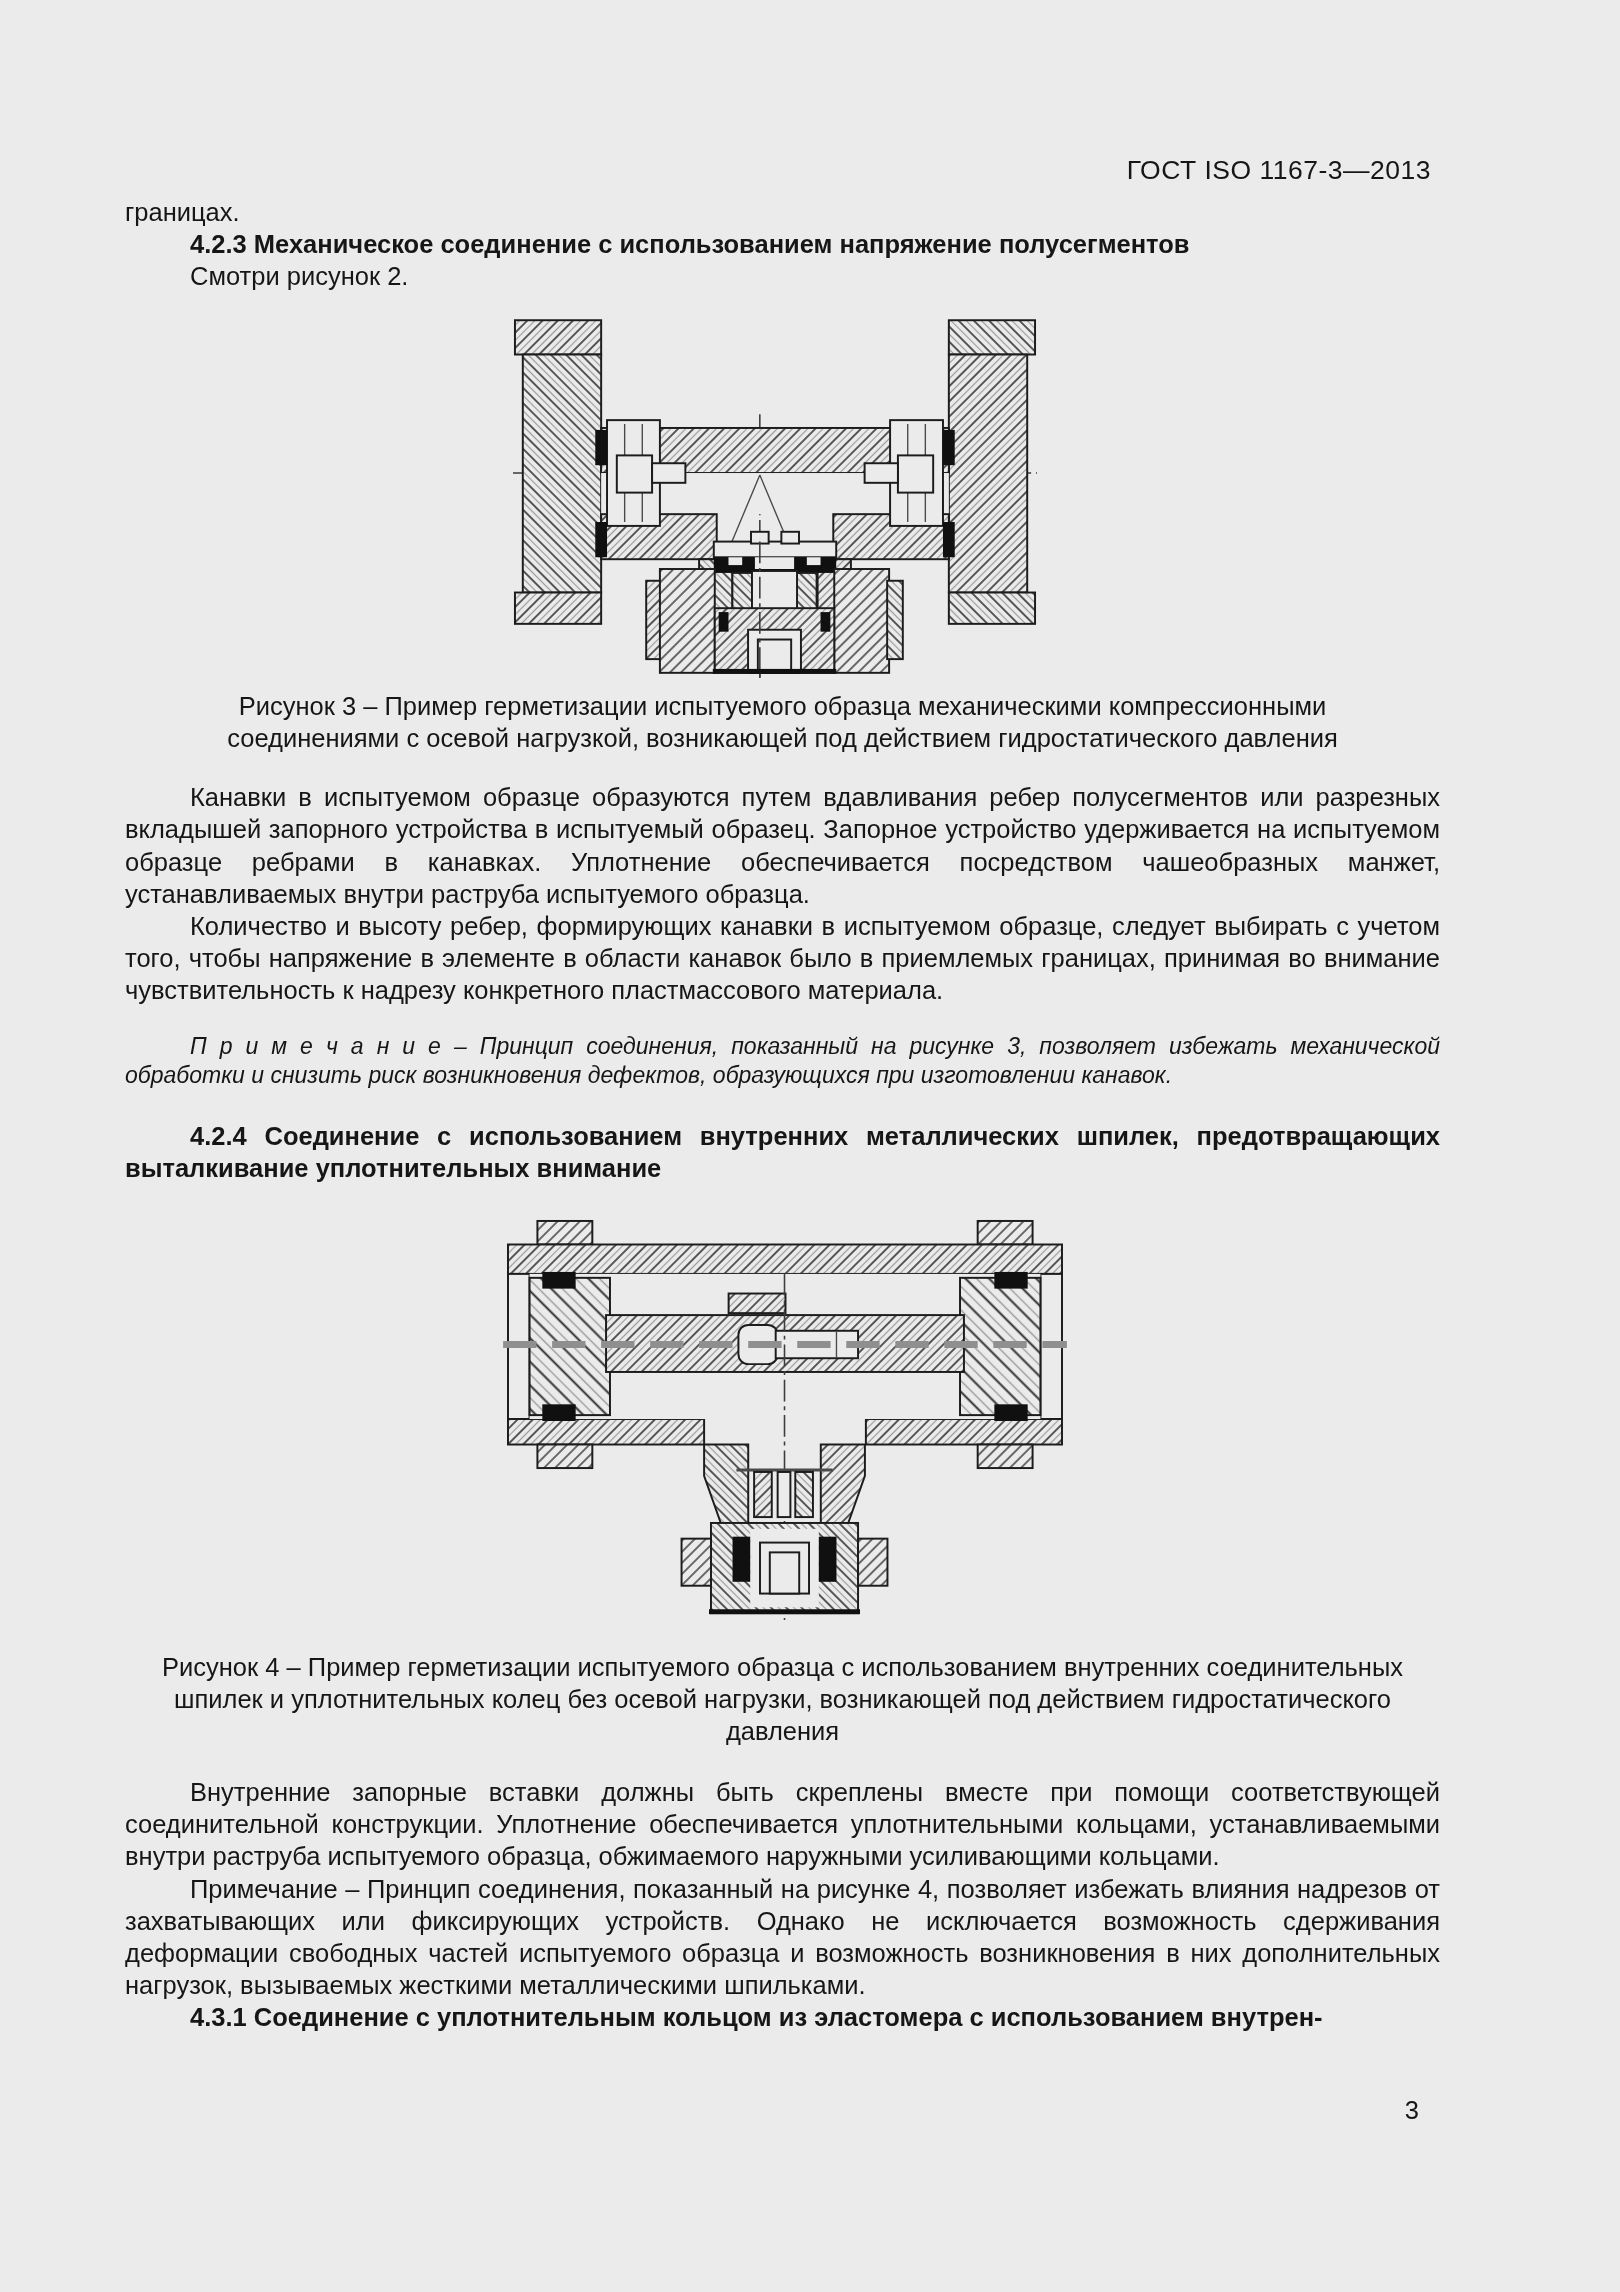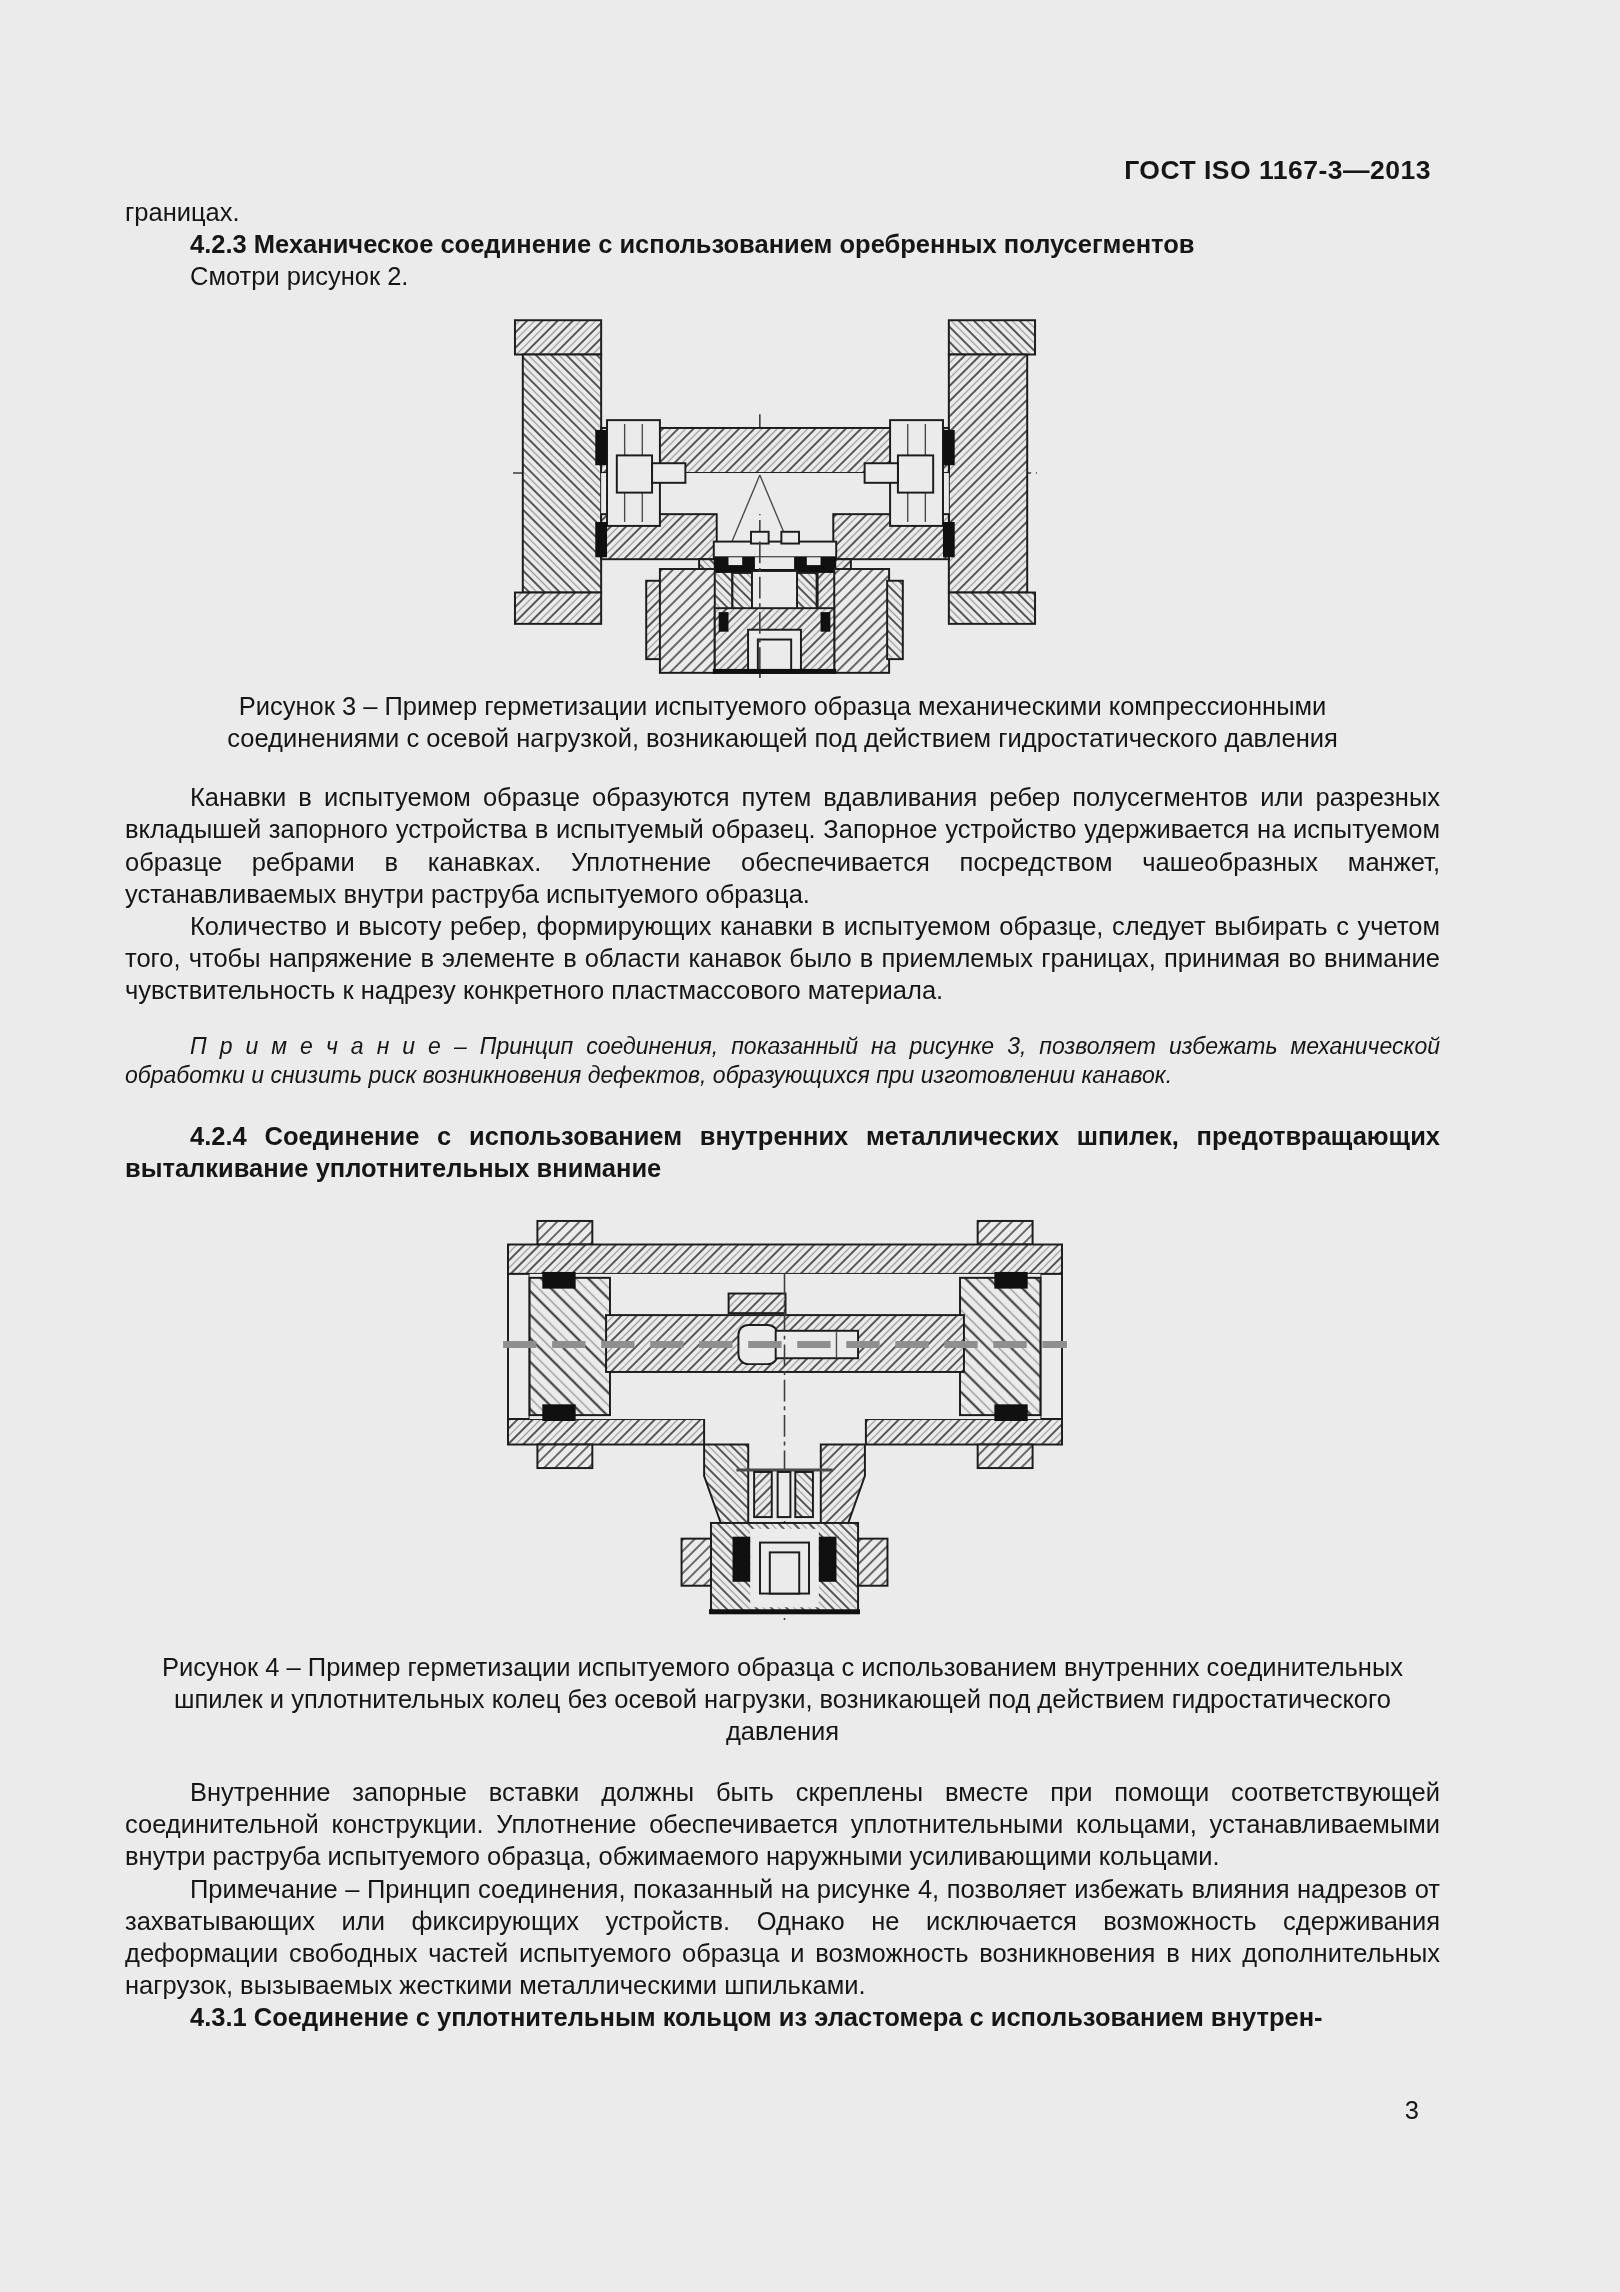--- a/index.html
+++ b/index.html
@@ -1,18 +1,18 @@
 <!DOCTYPE html>
 <html><head>
 <meta charset="utf-8">
 <style>
   html,body{margin:0;padding:0;background:#e9e9e9;}
   .page{position:relative;width:1620px;height:2293px;background:#ebebeb;
         font-family:"Liberation Sans",sans-serif;color:#161616;overflow:hidden;}
-  .doc-header{position:absolute;top:155px;right:189px;font-size:26.5px;font-weight:bold;letter-spacing:0.5px;}
+  .doc-header{position:absolute;top:155px;right:189px;font-size:26.5px;font-weight:normal;letter-spacing:0.5px;}
   .content{position:absolute;left:125px;top:196px;width:1315px;font-size:25.5px;line-height:1.26;}
   .jtext{text-align:justify;}
   .ind{text-indent:65px;}
   .bold{font-weight:bold;}
   .note-sm{font-size:23px;line-height:1.28;margin-top:25.5px;font-style:italic;}
   .fig-wrap{position:relative;}
   .fig3-wrap{margin:25.5px 0 0 388px;width:524px;height:360px;}
   .fig4-wrap{margin:35px 0 0 378px;width:564px;height:403px;}
   .caption{text-align:center;}
   .cap3{width:1186px;margin:11.8px auto 0;}
@@ -60,21 +60,21 @@
 </svg>
 
 <div class="page">
 
   <div class="doc-header">ГОСТ ISO 1167-3—2013</div>
 
   <div class="content">
 
     <div class="jtext">границах.</div>
 
-    <div class="jtext ind bold">4.2.3 Механическое соединение с использованием оребренных полусегментов</div>
+    <div class="jtext ind bold">4.2.3 Механическое соединение с использованием напряжение полусегментов</div>
     <div class="jtext ind">Смотри рисунок 2.</div>
 
     <div class="fig-wrap fig3-wrap">
       <svg viewBox="0 0 535 367" width="524" height="360">
 
         <line class="cl" x1="-6" y1="158" x2="541" y2="158"></line>
         <line class="cl" x1="252" y1="98" x2="252" y2="367"></line>
 
         <rect class="pA" x="2" y="2" width="88" height="35"></rect>
         <rect class="pB" x="10" y="37" width="80" height="243"></rect>

